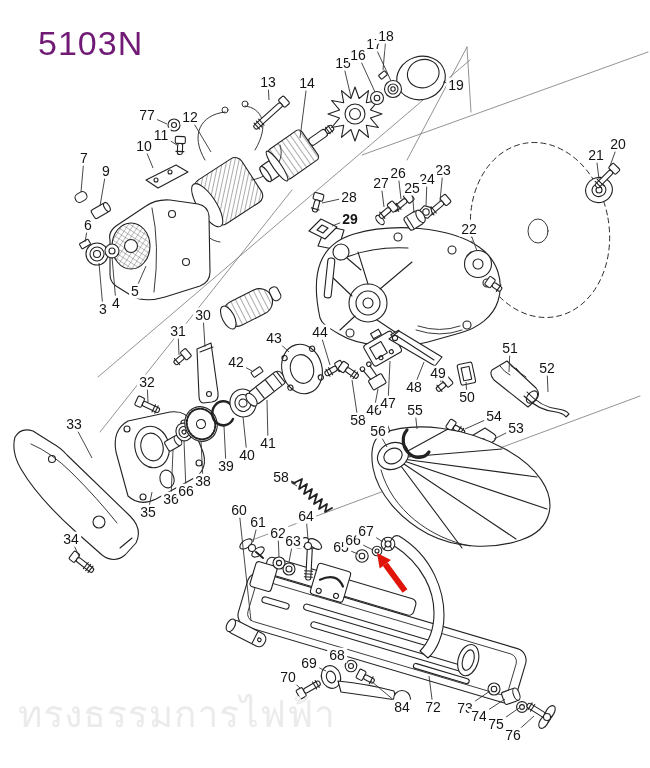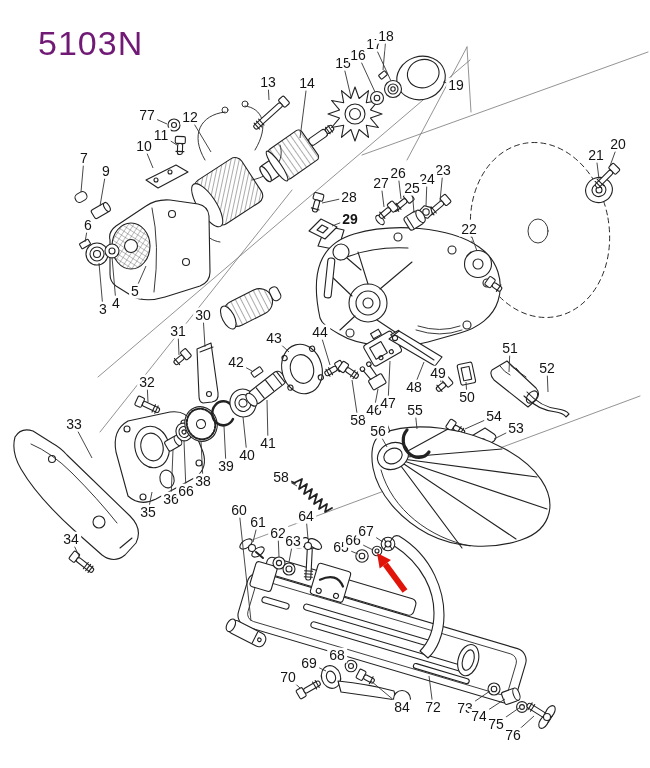--- a/index.html
+++ b/index.html
@@ -13,20 +13,21 @@
          background:#fff;padding:0 2px;line-height:1.05;white-space:nowrap;}
   #watermark{position:absolute;left:18px;top:684px;font-size:37px;color:#ebebeb;z-index:1;
          letter-spacing:1px;}
 </style>
 </head>
 <body>
 
 <div class="stage">
 
   <div id="title">5103N</div>
+  <div id="watermark" lang="th">ทรงธรรมการไฟฟ้า</div>
 
   <svg id="art" width="650" height="768" viewBox="0 0 650 768">
     <defs>
       <pattern id="hatch" width="4" height="4" patternUnits="userSpaceOnUse" patternTransform="rotate(45)">
         <line x1="0" y1="0" x2="0" y2="4" stroke="#444" stroke-width="0.9"></line>
       </pattern>
       <pattern id="grid" width="4.5" height="4.5" patternUnits="userSpaceOnUse" patternTransform="rotate(33)">
         <path d="M0 0H4.5M0 0V4.5" stroke="#555" stroke-width="0.7" fill="none"></path>
       </pattern>
       <pattern id="ribs" width="5" height="6" patternUnits="userSpaceOnUse">

